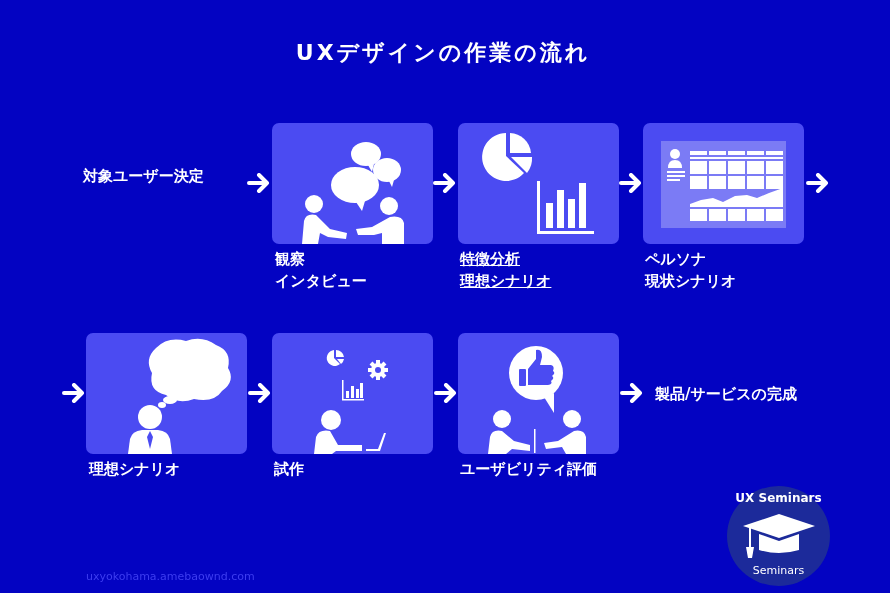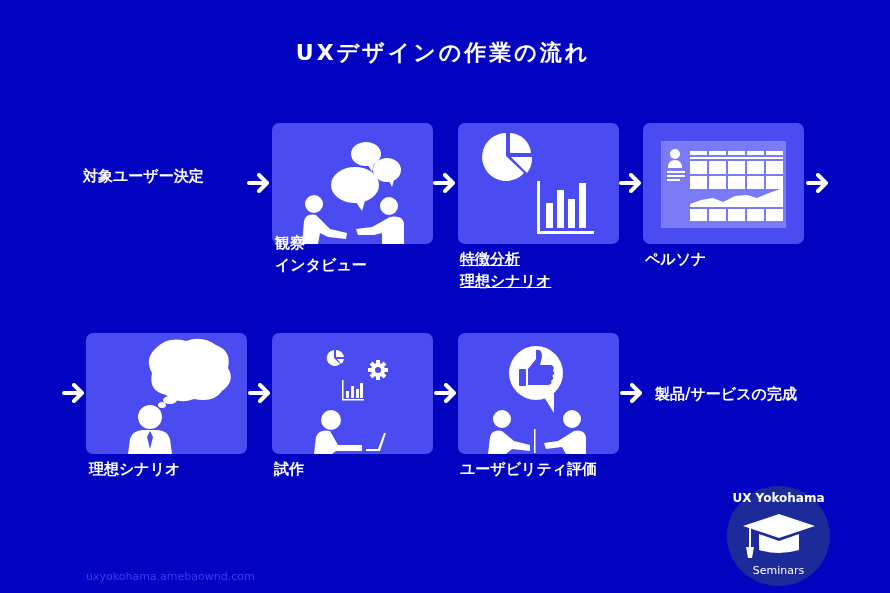--- a/index.html
+++ b/index.html
@@ -35,21 +35,21 @@
         <path d="M117 58 L120 64 L122 57Z"></path>
       <ellipse cx="83" cy="62" rx="24" ry="18"></ellipse>
         <path d="M84 79 L90 88 L93 78Z"></path>
       <circle cx="42" cy="81" r="9"></circle>
       <path d="M30 121 L32 98 Q34 90 44 92 L58 106 L75 110 L74 116 L56 114 L48 110 L46 121Z"></path>
       <circle cx="117" cy="83" r="9"></circle>
       <path d="M132 121 L132 100 Q130 92 118 94 L100 104 L84 106 L86 112 L102 112 L110 110 L110 121Z"></path>
     </g>
   </svg>
 </div>
-<div class="label" style="left:275px;top:232px;">
+<div class="label" style="left:275px;top:248px;">
   <div>観察</div>
   <div>インタビュー</div>
 </div>
 
 <svg class="arrow" style="left:433px;top:173px;" viewBox="0 0 24 20">
     <path d="M2 10H20M12 2L20 10L12 18" stroke="#fff" stroke-width="4" fill="none" stroke-linecap="round" stroke-linejoin="round"></path>
   </svg>
 
 <div class="card" style="left:458px;top:123px;">
   <svg width="161" height="121" viewBox="0 0 161 121">
@@ -106,20 +106,21 @@
       <rect x="47" y="86" width="17" height="12"></rect>
         <rect x="66" y="86" width="17" height="12"></rect>
         <rect x="85" y="86" width="17" height="12"></rect>
         <rect x="104" y="86" width="17" height="12"></rect>
         <rect x="123" y="86" width="17" height="12"></rect>
     </g>
   </svg>
 </div>
 <div class="label" style="left:645px;top:248px;">
   <div>ペルソナ</div>
+  <div>現状シナリオ</div>
 </div>
 
 <svg class="arrow" style="left:806px;top:173px;" viewBox="0 0 24 20">
     <path d="M2 10H20M12 2L20 10L12 18" stroke="#fff" stroke-width="4" fill="none" stroke-linecap="round" stroke-linejoin="round"></path>
   </svg>
 
 <svg class="arrow" style="left:62px;top:383px;" viewBox="0 0 24 20">
     <path d="M2 10H20M12 2L20 10L12 18" stroke="#fff" stroke-width="4" fill="none" stroke-linecap="round" stroke-linejoin="round"></path>
   </svg>
 
@@ -198,21 +199,21 @@
   <div>ユーザビリティ評価</div>
 </div>
 
 <svg class="arrow" style="left:620px;top:383px;" viewBox="0 0 24 20">
     <path d="M2 10H20M12 2L20 10L12 18" stroke="#fff" stroke-width="4" fill="none" stroke-linecap="round" stroke-linejoin="round"></path>
   </svg>
 
 <div class="side" style="left:655px;top:385px;">製品/サービスの完成</div>
 
 <div class="logo">
-  <div class="t1">UX Yokohama</div>
+  <div class="t1">UX Seminars</div>
   <svg style="position:absolute;left:16px;top:26px;" width="72" height="50" viewBox="0 0 72 50">
     <g fill="#fff">
       <path d="M36 2 L72 14 L36 26 L0 14Z"></path>
       <path d="M16 22 L36 29 L56 22 L56 38 Q36 44 16 38Z"></path>
       <rect x="6" y="15" width="2" height="20"></rect>
       <path d="M3 35 L11 35 L9 46 L5 46Z"></path>
     </g>
   </svg>
   <div class="t2">Seminars</div>
 </div>

